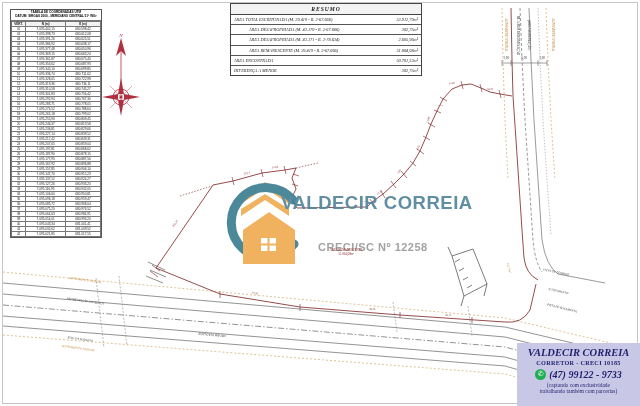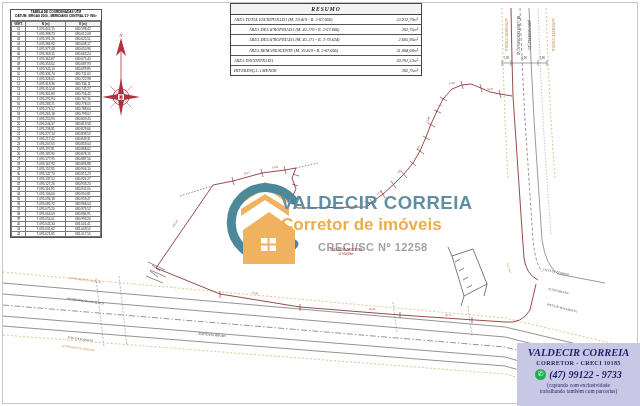--- a/index.html
+++ b/index.html
@@ -410,21 +410,20 @@
 <div class="watermark">
   <svg class="wm-icon" width="100" height="88" viewBox="0 0 100 88">
     <path d="M28,24 L52,8 L76,24 L76,17 L52,2 L28,17 Z" fill="#f0ad55"></path>
     <path d="M28,36 L52,20 L76,36 L76,29 L52,14 L28,29 Z" fill="#f0ad55"></path>
     <path d="M80,20 A35,35 0 1 0 81,64" fill="none" stroke="#3d7f93" stroke-width="9" stroke-linecap="round"></path>
     <path d="M30,50 L56,32 L82,50 L82,84 L30,84 Z" fill="#f0ad55"></path>
     <rect x="48" y="58" width="15" height="13" fill="#ffffff"></rect>
     <path d="M55.5,58 L55.5,71 M48,64.5 L63,64.5" stroke="#f0ad55" stroke-width="2"></path>
   </svg>
   <div class="wm-name">VALDECIR CORREIA</div>
-  <div class="wm-tag">Corretor de imóveis</div>
   <div class="wm-creci">CRECI/SC Nº 12258</div>
 </div>
 
 <div class="area-note">
   <div>ÁREA REMANESCENTE</div>
   <div>51.004,08m²</div>
 </div>
 
 <div class="footer">
   <div class="f-name">VALDECIR CORREIA</div>

